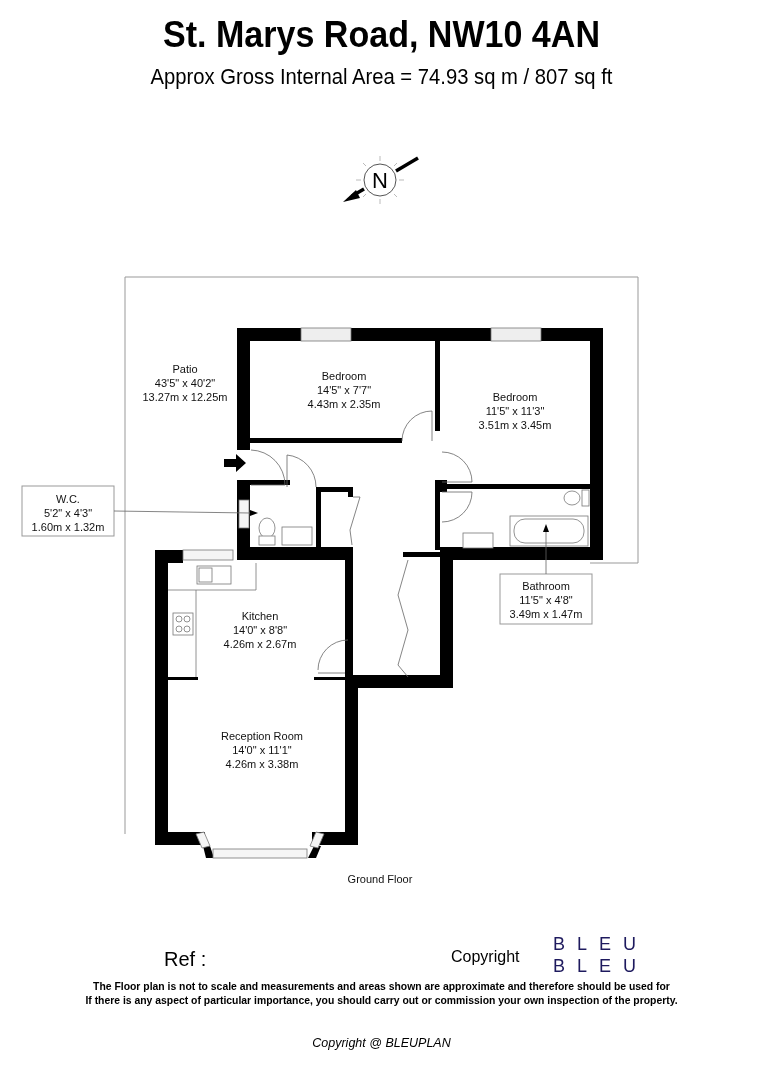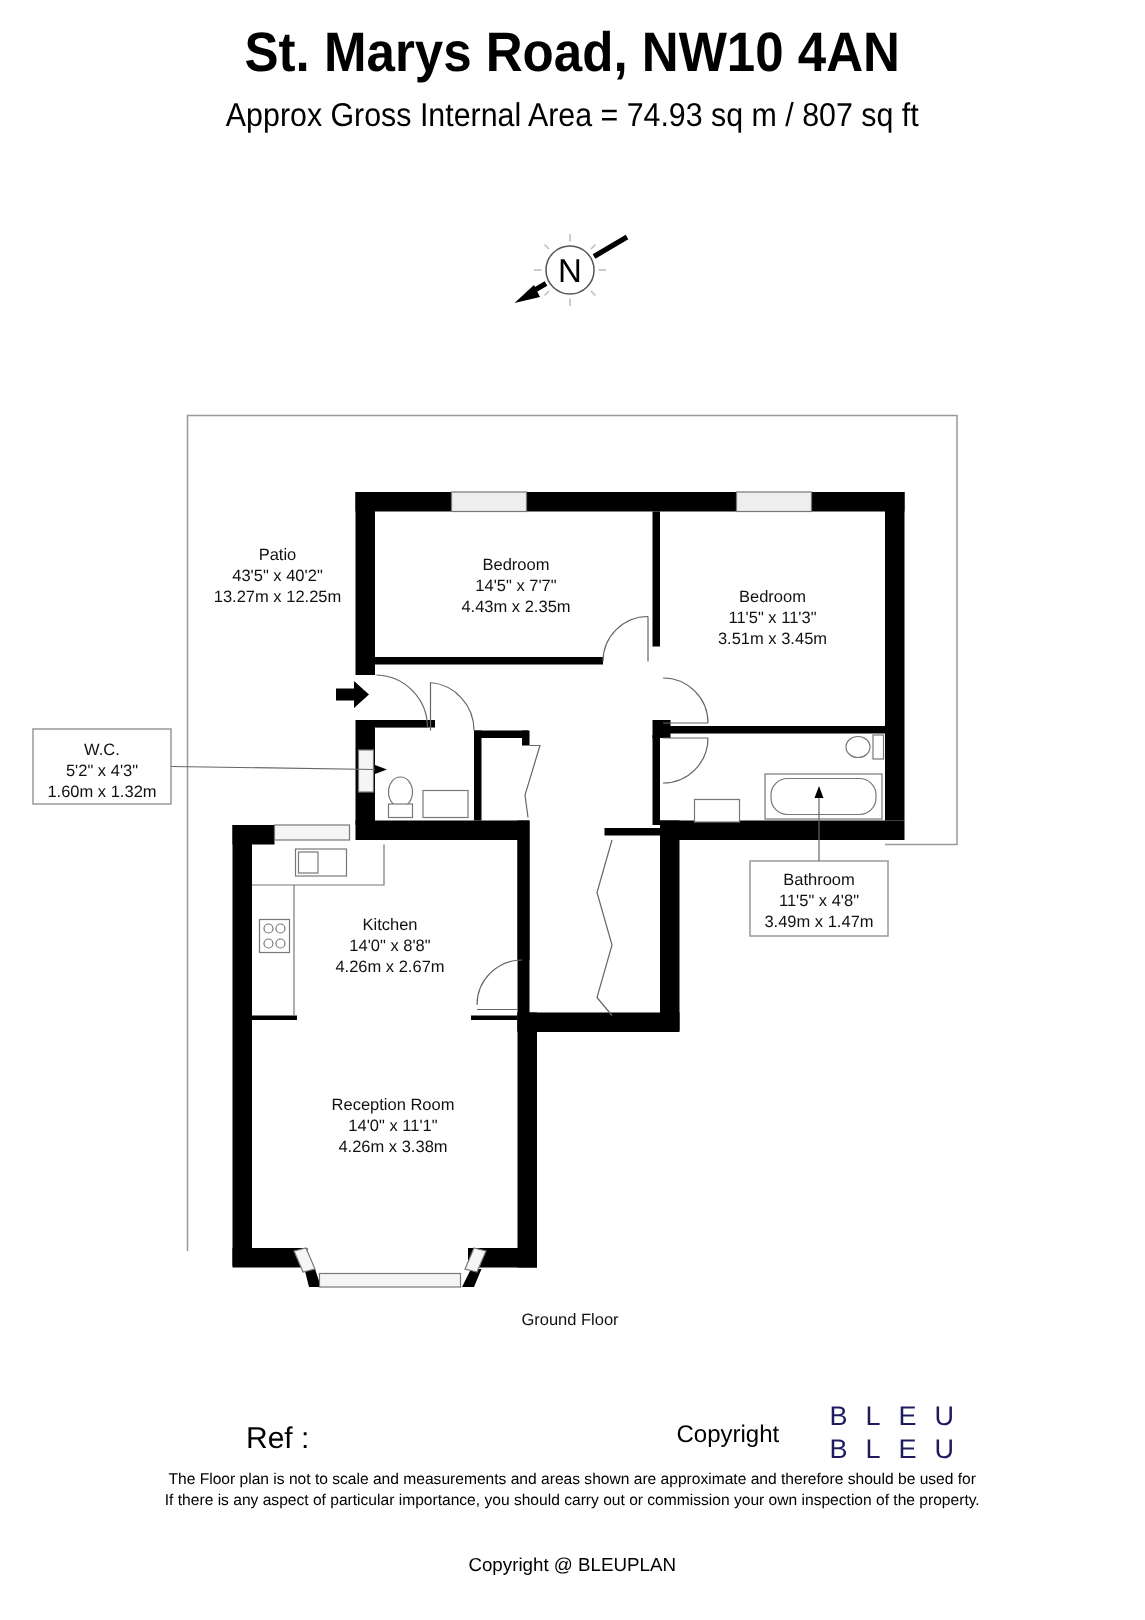--- a/index.html
+++ b/index.html
@@ -9,22 +9,22 @@
            font-size: 37px; font-weight: bold; letter-spacing: 0px; transform: scaleX(0.92); }
   .subtitle { position: absolute; left: 0; top: 64px; width: 763px; text-align: center;
               font-size: 22px; transform: scaleX(0.92); }
   svg.plan { position: absolute; left: 0; top: 0; }
   .lbl { font-family: "Liberation Sans", sans-serif; font-size: 11px; fill: #111; text-anchor: middle; }
   .ref { position: absolute; left: 164px; top: 948px; font-size: 20px; }
   .copy { position: absolute; left: 451px; top: 948px; font-size: 16px; }
   .logo { position: absolute; left: 553px; top: 933px; font-size: 18px; font-weight: normal;
           color: #1e1a5e; letter-spacing: 12px; line-height: 22px; }
   .disclaimer { position: absolute; left: 40px; top: 980px; width: 683px; text-align: center;
-                font-size: 10.4px; line-height: 14px; }
-  .footer-copy { position: absolute; left: 0; top: 1036px; width: 763px; text-align: center; font-size: 12.5px; }
+                font-size: 10.4px; line-height: 14px; font-weight: bold; }
+  .footer-copy { position: absolute; left: 0; top: 1036px; width: 763px; text-align: center; font-size: 12.5px; font-style: italic; }
 </style>
 </head>
 <body>
 
 <div class="title">St. Marys Road, NW10 4AN</div>
 <div class="subtitle">Approx Gross Internal Area = 74.93 sq m / 807 sq ft</div>
 
 <svg class="plan" width="763" height="1080" viewBox="0 0 763 1080">
 
   <g>

